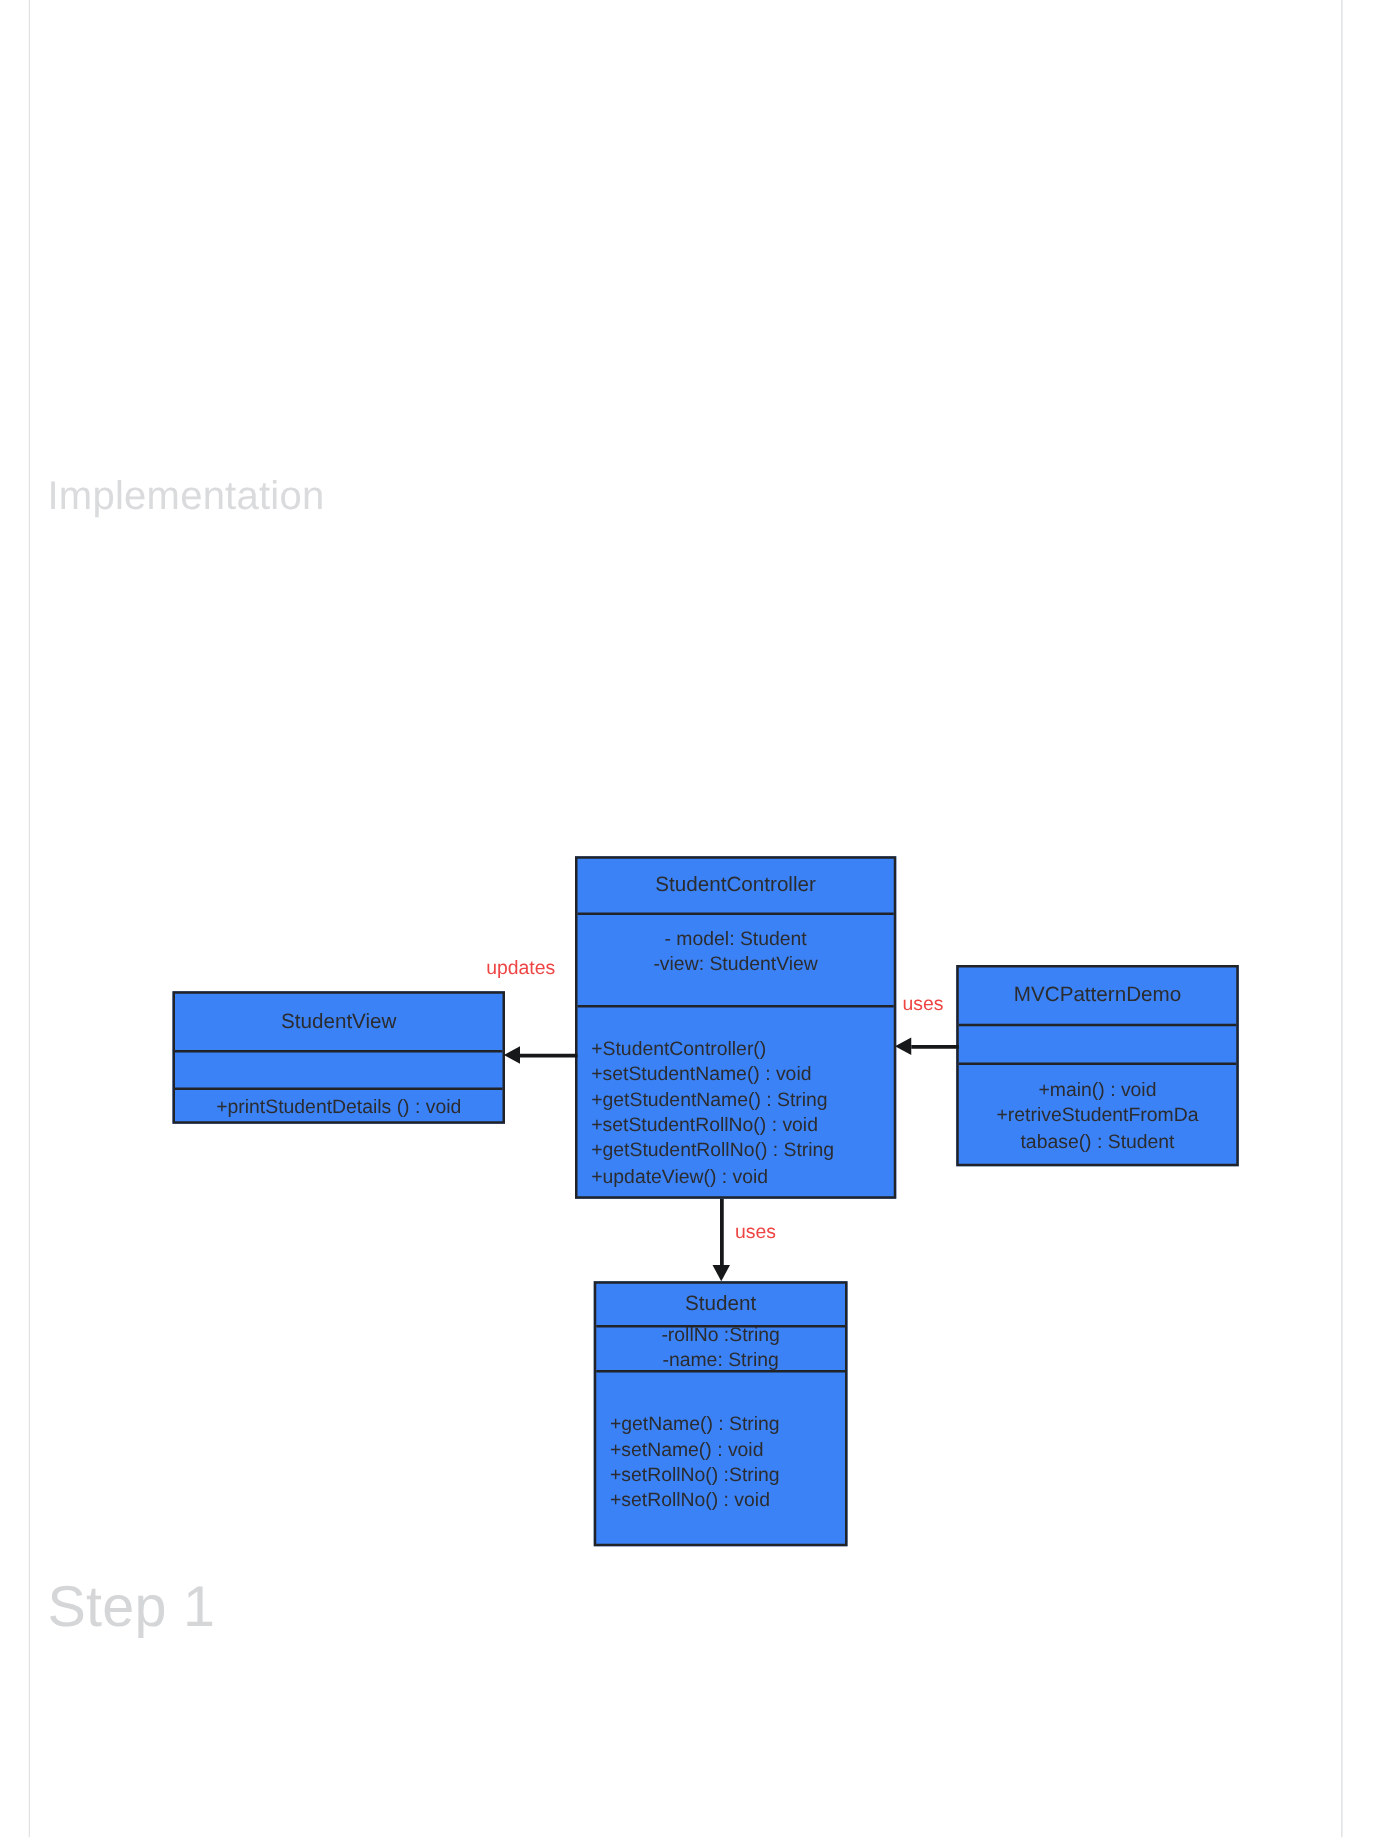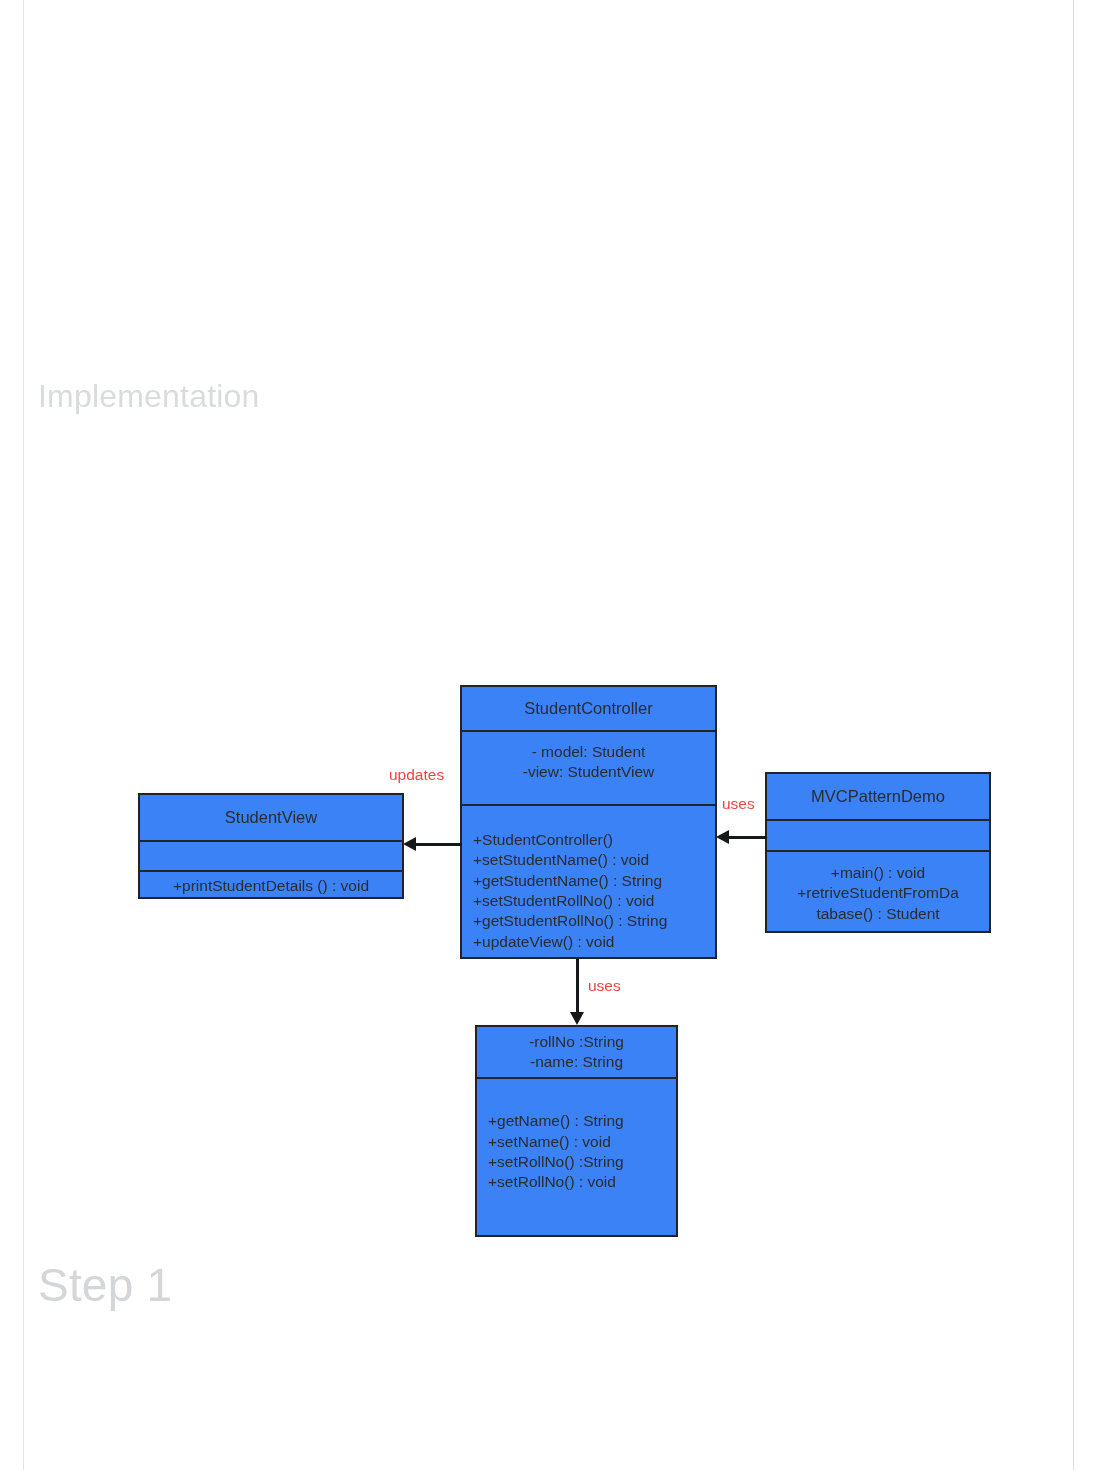--- a/index.html
+++ b/index.html
@@ -111,21 +111,21 @@
   #class-mvcpatterndemo .c-attrs   { height: 31px; }
   #class-mvcpatterndemo .c-methods { height: 85px; }
 
   #class-student {
     left: 475px;
     top: 1025px;
     width: 203px;
     height: 212px;
   }
   #class-student .c-title   { height: 33px; }
-  #class-student .c-attrs   { height: 50px; }
+  #class-student .c-attrs   { height: 36px; }
   #class-student .c-methods { height: 129px; padding-top: 22px; }
 
   
   .connector-line {
     position: absolute;
     background: #17181a;
   }
   .connector-h { height: 2.5px; }
   .connector-v { width: 2.5px; }
 
@@ -211,20 +211,23 @@
     </div>
     <div class="uml-compartment c-attrs"></div>
     <div class="uml-compartment c-methods centered">
       <div class="uml-line">+main()  : void</div>
       <div class="uml-line">+retriveStudentFromDa</div>
       <div class="uml-line">tabase() : Student</div>
     </div>
   </div>
 
   <div class="uml-class" id="class-student">
+    <div class="uml-compartment c-title">
+      <div class="uml-title">Student</div>
+    </div>
     <div class="uml-compartment c-attrs centered">
       <div class="uml-line">-rollNo  :String</div>
       <div class="uml-line">-name: String</div>
     </div>
     <div class="uml-compartment c-methods left-aligned">
       <div class="uml-line">+getName()  : String</div>
       <div class="uml-line">+setName()  : void</div>
       <div class="uml-line">+setRollNo()  :String</div>
       <div class="uml-line">+setRollNo()  : void</div>
     </div>

